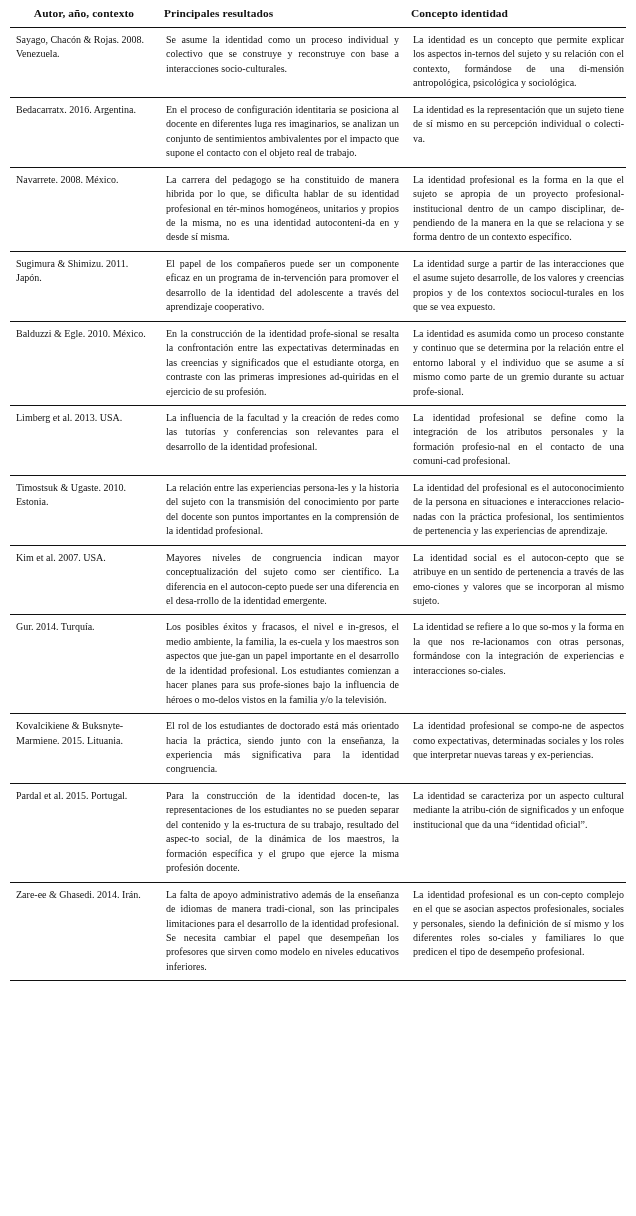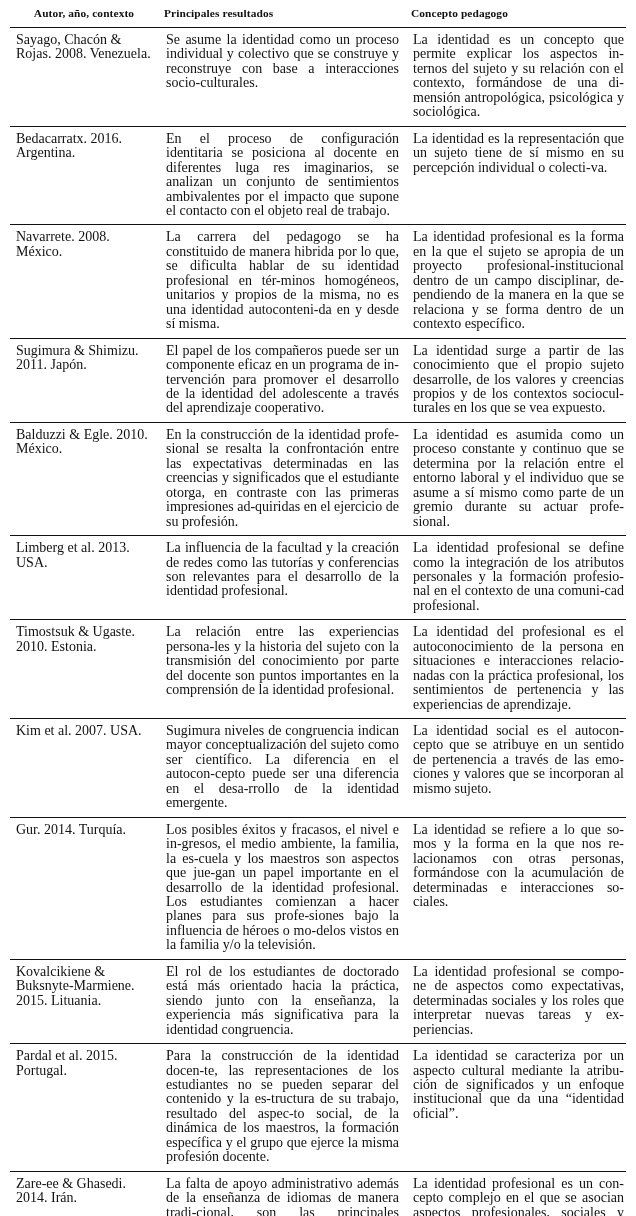--- a/index.html
+++ b/index.html
@@ -37,21 +37,21 @@
     line-height: 14px;
     text-align: left;
     padding: 6px 6px 7px 6px;
     border-bottom: 1.6px solid #111111;
     vertical-align: bottom;
     letter-spacing: 0.1px;
   }
   thead th.h-author { text-align: center; padding-left: 6px; }
 
   tbody td {
-    font-size: 14px;
+    font-size: 10px;
     line-height: 14.45px;
     vertical-align: top;
     padding: 5px 6px 6px 6px;
     border-bottom: 1.1px solid #111111;
     hyphens: manual;
     -webkit-hyphens: manual;
   }
   tbody tr:last-child td {
     border-bottom: 1.6px solid #111111;
   }
@@ -75,21 +75,21 @@
   <table class="review-table">
     <colgroup>
       <col class="c-author">
       <col class="c-results">
       <col class="c-concept">
     </colgroup>
     <thead>
       <tr>
         <th class="h-author">Autor, año, contexto</th>
         <th>Principales resultados</th>
-        <th>Concepto pedagogo</th>
+        <th>Concepto identidad</th>
       </tr>
     </thead>
     <tbody>
       <tr>
         <td class="cell-author">Sayago, Chacón &amp; Rojas. 2008. Venezuela.</td>
         <td class="cell-results">Se asume la identidad como un proceso individual y colectivo que se construye y reconstruye con base a interacciones socio-culturales.</td>
         <td class="cell-concept">La identidad es un concepto que permite explicar los aspectos in-ternos del sujeto y su relación con el contexto, formándose de una di-mensión antropológica, psicológica y sociológica.</td>
       </tr>
       <tr>
         <td class="cell-author">Bedacarratx. 2016. Argentina.</td>
@@ -97,46 +97,46 @@
         <td class="cell-concept">La identidad es la representación que un sujeto tiene de sí mismo en su percepción individual o colecti-va.</td>
       </tr>
       <tr>
         <td class="cell-author">Navarrete. 2008. México.</td>
         <td class="cell-results">La carrera del pedagogo se ha constituido de manera hibrida por lo que, se dificulta hablar de su identidad profesional en tér-minos homogéneos, unitarios y propios de la misma, no es una identidad autoconteni-da en y desde sí misma.</td>
         <td class="cell-concept">La identidad profesional es la forma en la que el sujeto se apropia de un proyecto profesional-institucional dentro de un campo disciplinar, de-pendiendo de la manera en la que se relaciona y se forma dentro de un contexto específico.</td>
       </tr>
       <tr>
         <td class="cell-author">Sugimura &amp; Shimizu. 2011. Japón.</td>
         <td class="cell-results">El papel de los compañeros puede ser un componente eficaz en un programa de in-tervención para promover el desarrollo de la identidad del adolescente a través del aprendizaje cooperativo.</td>
-        <td class="cell-concept">La identidad surge a partir de las conocimiento que el propio sujeto desarrolle, de los valores y creencias propios y de los contextos sociocul-turales en los que se vea expuesto.</td>
+        <td class="cell-concept">La identidad surge a partir de las interacciones que el asume sujeto desarrolle, de los valores y creencias propios y de los contextos sociocul-turales en los que se vea expuesto.</td>
       </tr>
       <tr>
         <td class="cell-author">Balduzzi &amp; Egle. 2010. México.</td>
         <td class="cell-results">En la construcción de la identidad profe-sional se resalta la confrontación entre las expectativas determinadas en las creencias y significados que el estudiante otorga, en contraste con las primeras impresiones ad-quiridas en el ejercicio de su profesión.</td>
         <td class="cell-concept">La identidad es asumida como un proceso constante y continuo que se determina por la relación entre el entorno laboral y el individuo que se asume a sí mismo como parte de un gremio durante su actuar profe-sional.</td>
       </tr>
       <tr>
         <td class="cell-author">Limberg et al. 2013. USA.</td>
         <td class="cell-results">La influencia de la facultad y la creación de redes como las tutorías y conferencias son relevantes para el desarrollo de la identidad profesional.</td>
-        <td class="cell-concept">La identidad profesional se define como la integración de los atributos personales y la formación profesio-nal en el contexto de una comuni-cad profesional.</td>
+        <td class="cell-concept">La identidad profesional se define como la integración de los atributos personales y la formación profesio-nal en el contacto de una comuni-cad profesional.</td>
       </tr>
       <tr>
         <td class="cell-author">Timostsuk &amp; Ugaste. 2010. Estonia.</td>
         <td class="cell-results">La relación entre las experiencias persona-les y la historia del sujeto con la transmisión del conocimiento por parte del docente son puntos importantes en la comprensión de la identidad profesional.</td>
         <td class="cell-concept">La identidad del profesional es el autoconocimiento de la persona en situaciones e interacciones relacio-nadas con la práctica profesional, los sentimientos de pertenencia y las experiencias de aprendizaje.</td>
       </tr>
       <tr>
         <td class="cell-author">Kim et al. 2007. USA.</td>
-        <td class="cell-results">Sugimura niveles de congruencia indican mayor conceptualización del sujeto como ser científico. La diferencia en el autocon-cepto puede ser una diferencia en el desa-rrollo de la identidad emergente.</td>
+        <td class="cell-results">Mayores niveles de congruencia indican mayor conceptualización del sujeto como ser científico. La diferencia en el autocon-cepto puede ser una diferencia en el desa-rrollo de la identidad emergente.</td>
         <td class="cell-concept">La identidad social es el autocon-cepto que se atribuye en un sentido de pertenencia a través de las emo-ciones y valores que se incorporan al mismo sujeto.</td>
       </tr>
       <tr>
         <td class="cell-author">Gur. 2014. Turquía.</td>
         <td class="cell-results">Los posibles éxitos y fracasos, el nivel e in-gresos, el medio ambiente, la familia, la es-cuela y los maestros son aspectos que jue-gan un papel importante en el desarrollo de la identidad profesional. Los estudiantes comienzan a hacer planes para sus profe-siones bajo la influencia de héroes o mo-delos vistos en la familia y/o la televisión.</td>
-        <td class="cell-concept">La identidad se refiere a lo que so-mos y la forma en la que nos re-lacionamos con otras personas, formándose con la acumulación de determinadas e interacciones so-ciales.</td>
+        <td class="cell-concept">La identidad se refiere a lo que so-mos y la forma en la que nos re-lacionamos con otras personas, formándose con la integración de experiencias e interacciones so-ciales.</td>
       </tr>
       <tr>
         <td class="cell-author">Kovalcikiene &amp; Buksnyte-Marmiene. 2015. Lituania.</td>
         <td class="cell-results">El rol de los estudiantes de doctorado está más orientado hacia la práctica, siendo junto con la enseñanza, la experiencia más significativa para la identidad congruencia.</td>
         <td class="cell-concept">La identidad profesional se compo-ne de aspectos como expectativas, determinadas sociales y los roles que interpretar nuevas tareas y ex-periencias.</td>
       </tr>
       <tr>
         <td class="cell-author">Pardal et al. 2015. Portugal.</td>
         <td class="cell-results">Para la construcción de la identidad docen-te, las representaciones de los estudiantes no se pueden separar del contenido y la es-tructura de su trabajo, resultado del aspec-to social, de la dinámica de los maestros, la formación específica y el grupo que ejerce la misma profesión docente.</td>
         <td class="cell-concept">La identidad se caracteriza por un aspecto cultural mediante la atribu-ción de significados y un enfoque institucional que da una “identidad oficial”.</td>

